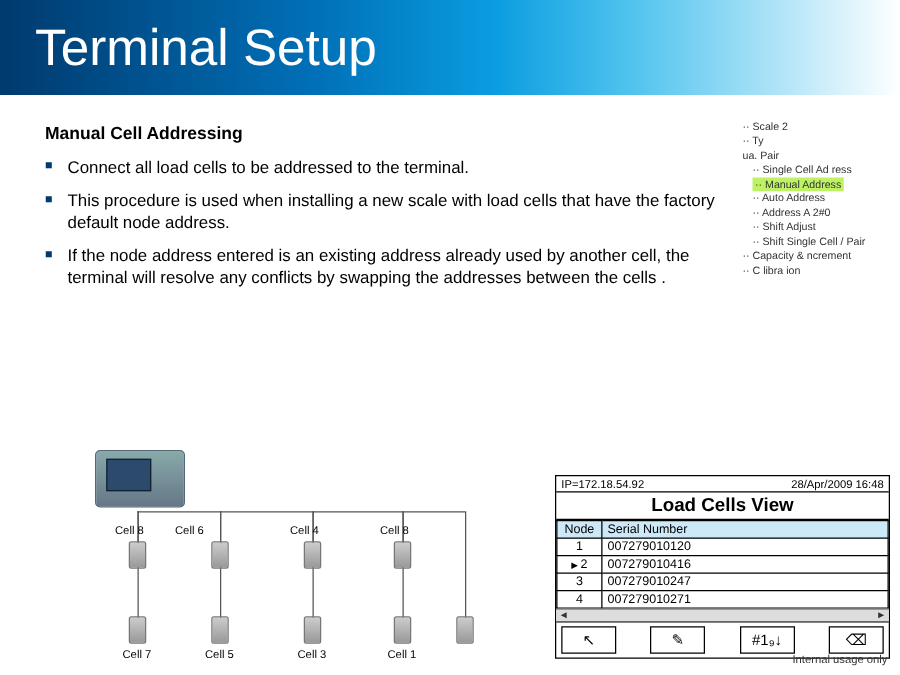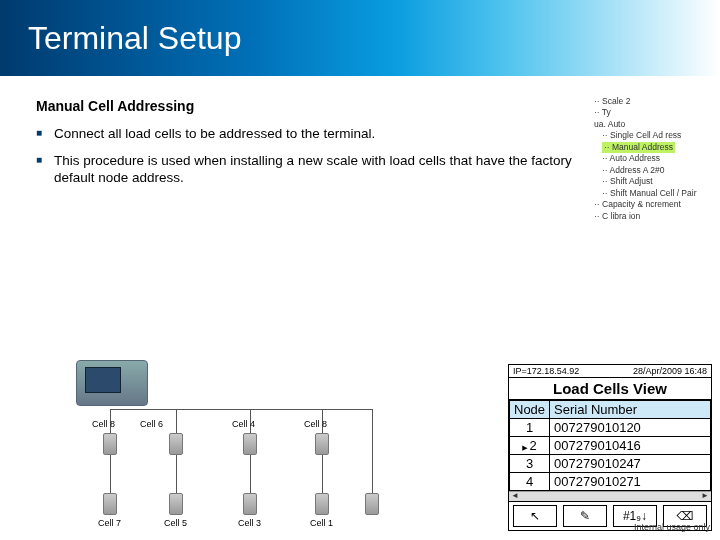--- a/index.html
+++ b/index.html
@@ -1,37 +1,37 @@
 <!DOCTYPE html>
 <html><head>
 <meta charset="utf-8">
 <style>
   * { box-sizing: border-box; margin: 0; padding: 0; }
   body { width: 720px; height: 540px; font-family: Arial, sans-serif; background: #fff; position: relative; overflow: hidden; }
   .banner { height: 76px; background: linear-gradient(to right, #003a6e 0%, #0070b8 35%, #0a9de0 55%, #4fc3ee 70%, #fff 100%); display: flex; align-items: center; padding-left: 28px; }
-  .banner h1 { color: #fff; font-size: 32px; font-weight: 400; text-align: right; }
+  .banner h1 { color: #fff; font-size: 41px; font-weight: 400; text-align: right; }
   .content { padding: 22px 28px 0 36px; position: relative; }
   .sub { font-weight: 700; font-size: 14px; color: #000; margin-bottom: 12px; }
   .bullets { list-style: none; max-width: 540px; }
   .bullets li { position: relative; padding-left: 18px; font-size: 13.5px; line-height: 1.25; color: #000; margin-bottom: 10px; }
   .bullets li::before { content: "■"; position: absolute; left: 0; top: 1px; color: #003a6e; font-size: 10px; }
   .tree { position: absolute; top: 96px; right: 6px; width: 120px; font-size: 8.5px; color: #333; line-height: 1.35; background: #fff; }
   .tree div { white-space: nowrap; }
   .tree .sel { background: #bef264; display: inline-block; padding: 0 2px; }
   .wire-diagram { position: absolute; left: 60px; top: 360px; width: 340px; height: 160px; }
   .terminalbox { position: absolute; left: 16px; top: 0; width: 72px; height: 46px; background: linear-gradient(#8aa,#678); border-radius: 4px; border: 1px solid #567; }
   .terminalbox::after { content: ""; position: absolute; left: 8px; top: 6px; width: 34px; height: 24px; background: #2c4a6b; border: 1px solid #123; }
   .hline { position: absolute; top: 49px; left: 50px; width: 262px; height: 1px; background: #555; }
   .vlines div { position: absolute; top: 49px; width: 1px; background: #555; }
   .cell { position: absolute; width: 14px; height: 22px; background: linear-gradient(#ccc,#999); border: 1px solid #777; border-radius: 2px; }
   .clabel { position: absolute; font-size: 9px; color: #000; white-space: nowrap; }
-  .lcv { position: absolute; right: 8px; top: 364px; width: 204px; border: 1px solid #000; font-size: 10px; background: #fff; }
+  .lcv { position: absolute; right: 8px; top: 380px; width: 268px; border: 1px solid #000; font-size: 10px; background: #fff; }
   .lcv-top { display: flex; justify-content: space-between; padding: 1px 4px; border-bottom: 1px solid #000; font-size: 9px; }
   .lcv-title { text-align: center; font-weight: 700; padding: 2px 0; font-size: 15px; border-bottom: 1px solid #000; }
-  .lcv-tbl { width: 100%; border-collapse: collapse; font-size: 13px; }
+  .lcv-tbl { width: 100%; border-collapse: collapse; font-size: 10px; }
   .lcv-tbl th, .lcv-tbl td { border: 1px solid #000; padding: 1px 4px; text-align: left; }
   .lcv-tbl th { background: #cde8f7; font-weight: 400; }
   .lcv-tbl .node { width: 36px; text-align: center; }
   .rowptr td:first-child::before { content: "▶"; font-size: 7px; margin-right: 2px; }
   .lcv-scroll { height: 10px; background: #ddd; border-top: 1px solid #999; position: relative; }
   .lcv-scroll::before, .lcv-scroll::after { content: "◄"; position: absolute; left: 2px; font-size: 8px; top: -1px; color: #333; }
   .lcv-scroll::after { content: "►"; left: auto; right: 2px; }
   .lcv-keys { display: flex; justify-content: space-between; padding: 3px 4px; border-top: 1px solid #000; }
   .skey { width: 44px; height: 22px; border: 1px solid #000; display: flex; align-items: center; justify-content: center; font-size: 12px; background: #fff; }
   .footer { position: absolute; bottom: 8px; right: 10px; font-size: 9px; color: #333; }
@@ -41,33 +41,34 @@
 
 <div class="banner">
   <h1>Terminal Setup</h1>
 </div>
 
 <div class="content">
   <div class="sub">Manual Cell Addressing</div>
   <ul class="bullets">
     <li>Connect all load cells to be addressed to the terminal.</li>
     <li>This procedure is used when installing a new scale with load cells that have the factory default node address.</li>
+    <li>If the node address entered is an existing address already used by another cell, the terminal will resolve any conflicts by swapping the addresses between the cells .</li>
   </ul>
 </div>
 
 <div class="tree">
   <div>·· Scale 2</div>
   <div>·· Ty</div>
-  <div>ua. Auto</div>
+  <div>ua. Pair</div>
   <div style="padding-left:8px">·· Single Cell Ad ress</div>
   <div style="padding-left:8px"><span class="sel">·· Manual Address</span></div>
   <div style="padding-left:8px">·· Auto Address</div>
   <div style="padding-left:8px">·· Address A   2#0</div>
   <div style="padding-left:8px">·· Shift Adjust</div>
-  <div style="padding-left:8px">·· Shift Manual Cell / Pair</div>
+  <div style="padding-left:8px">·· Shift Single Cell / Pair</div>
   <div>·· Capacity &amp;  ncrement</div>
   <div>·· C libra ion</div>
 </div>
 
 <div class="wire-diagram">
   <div class="terminalbox"></div>
   <div class="hline"></div>
   <div class="vlines">
     <div style="left:50px;height:26px"></div>
     <div style="left:50px;height:86px"></div>

